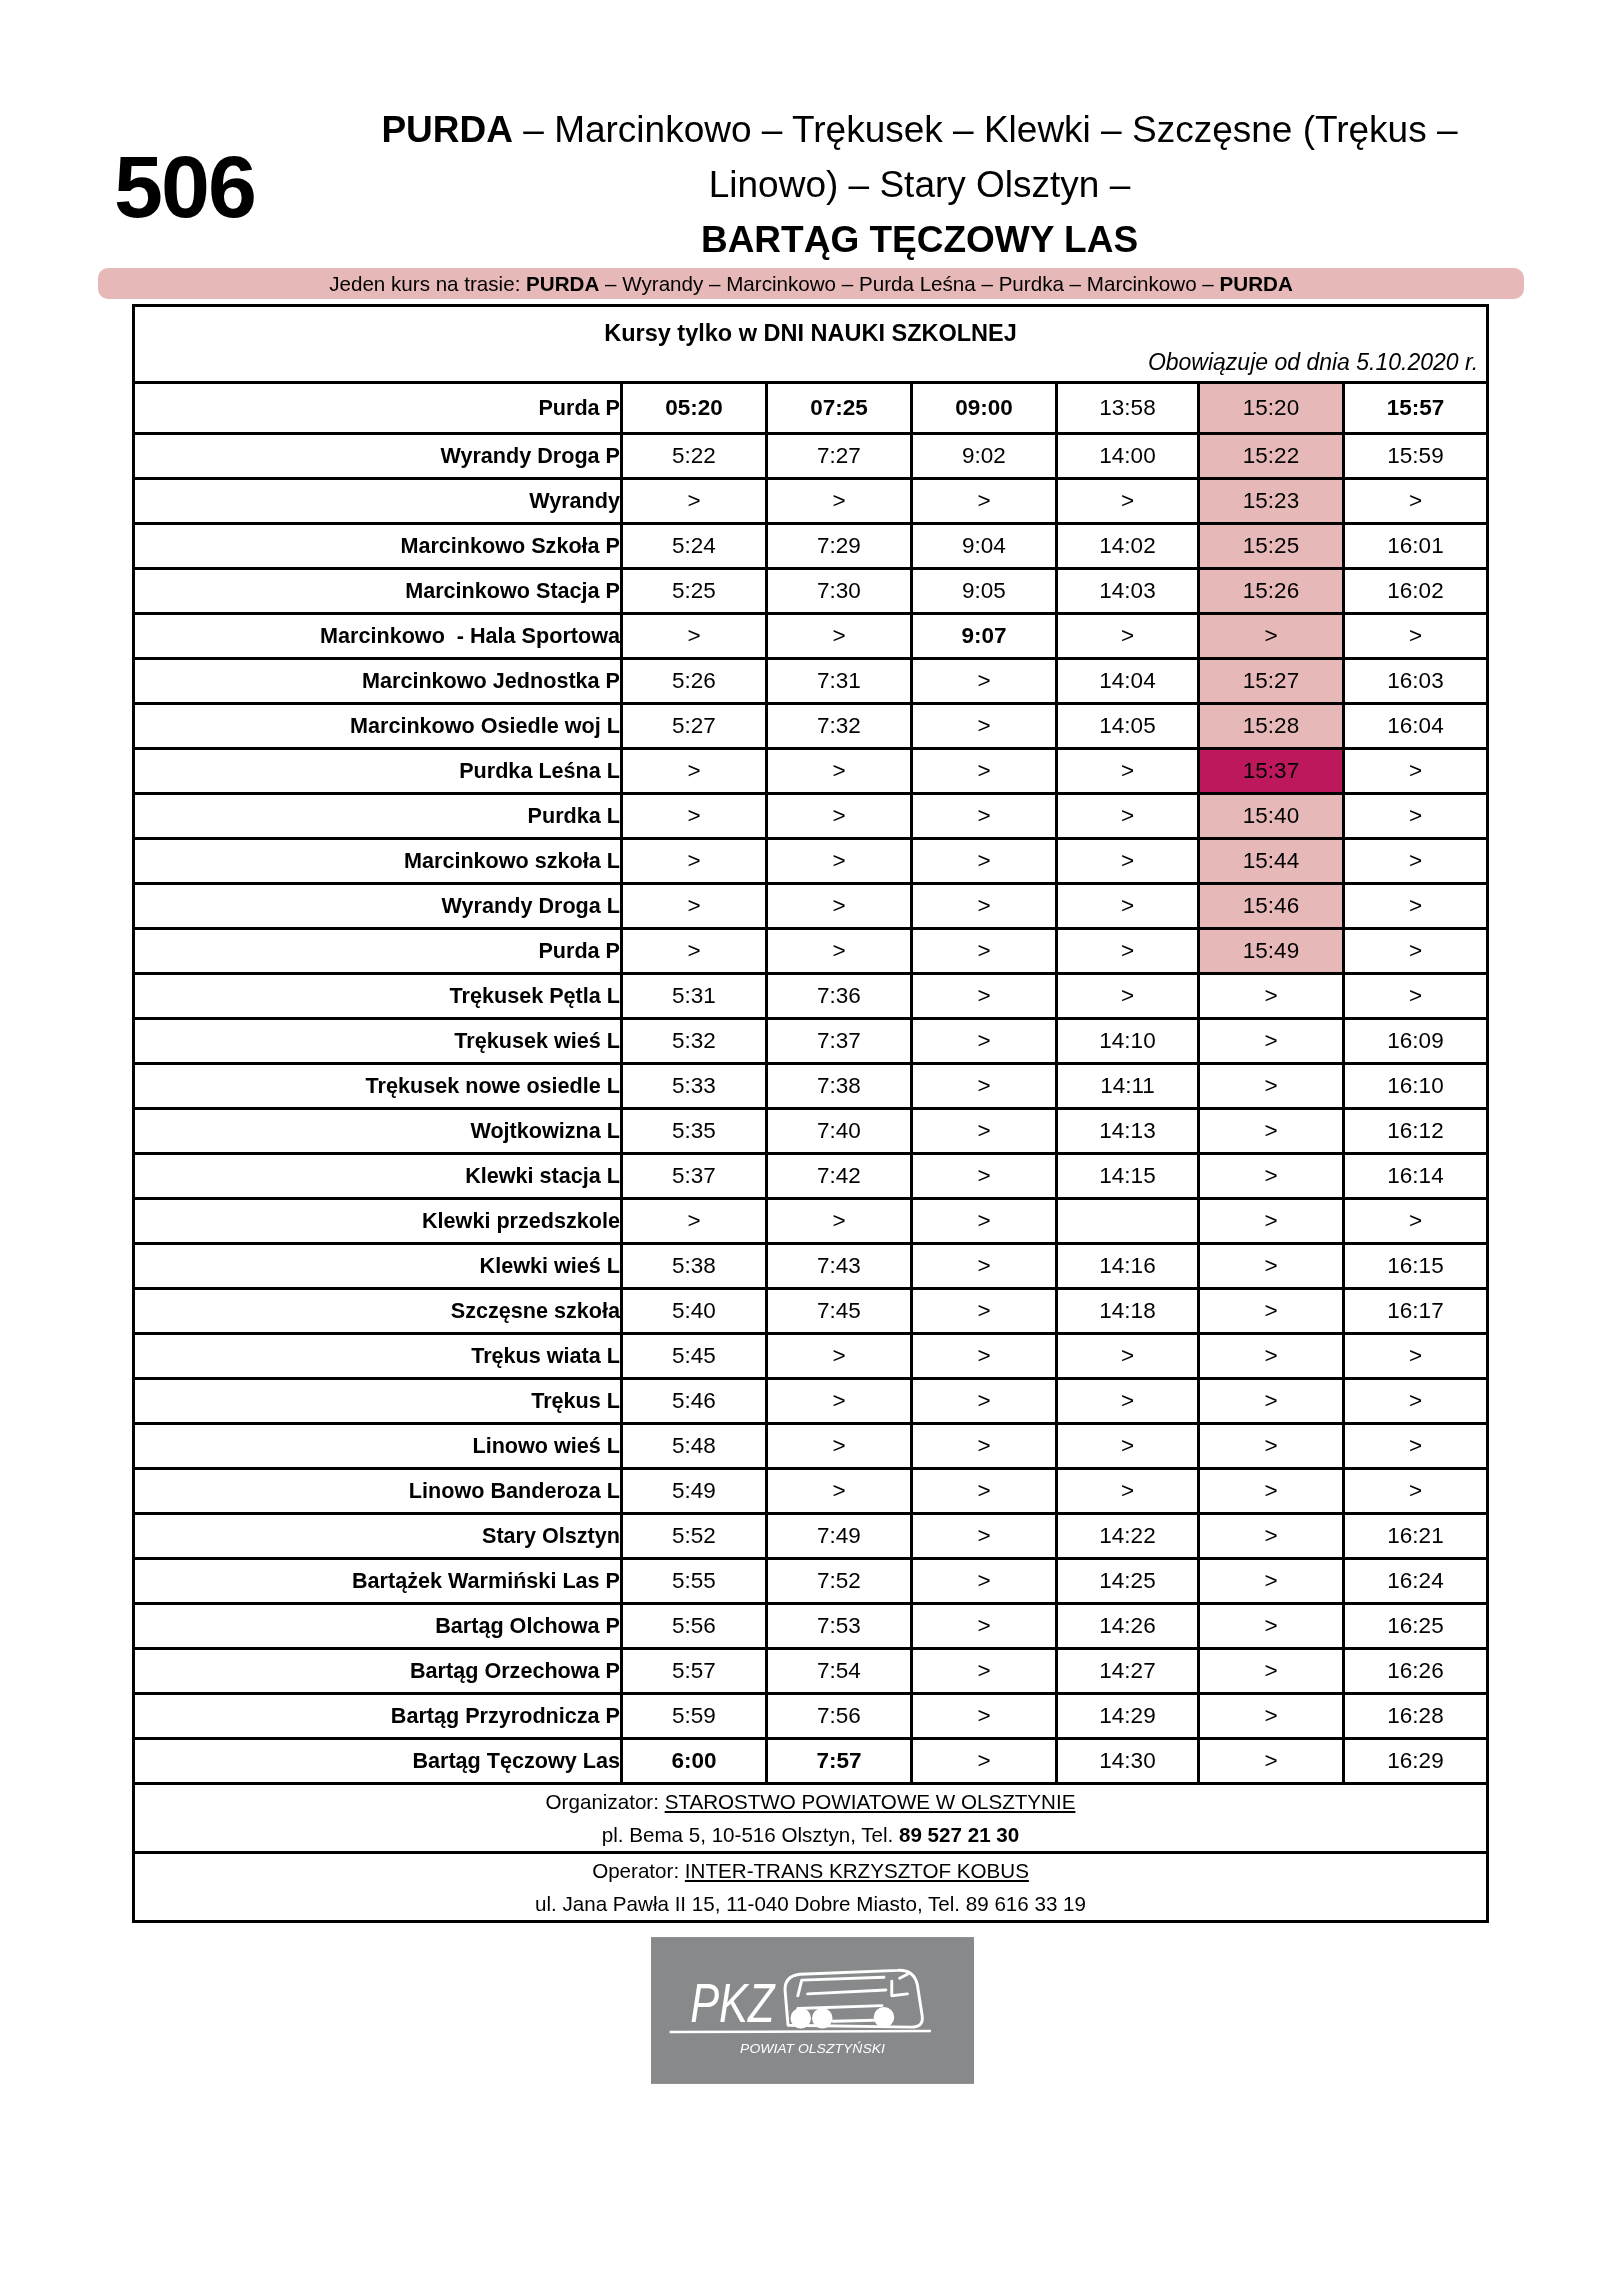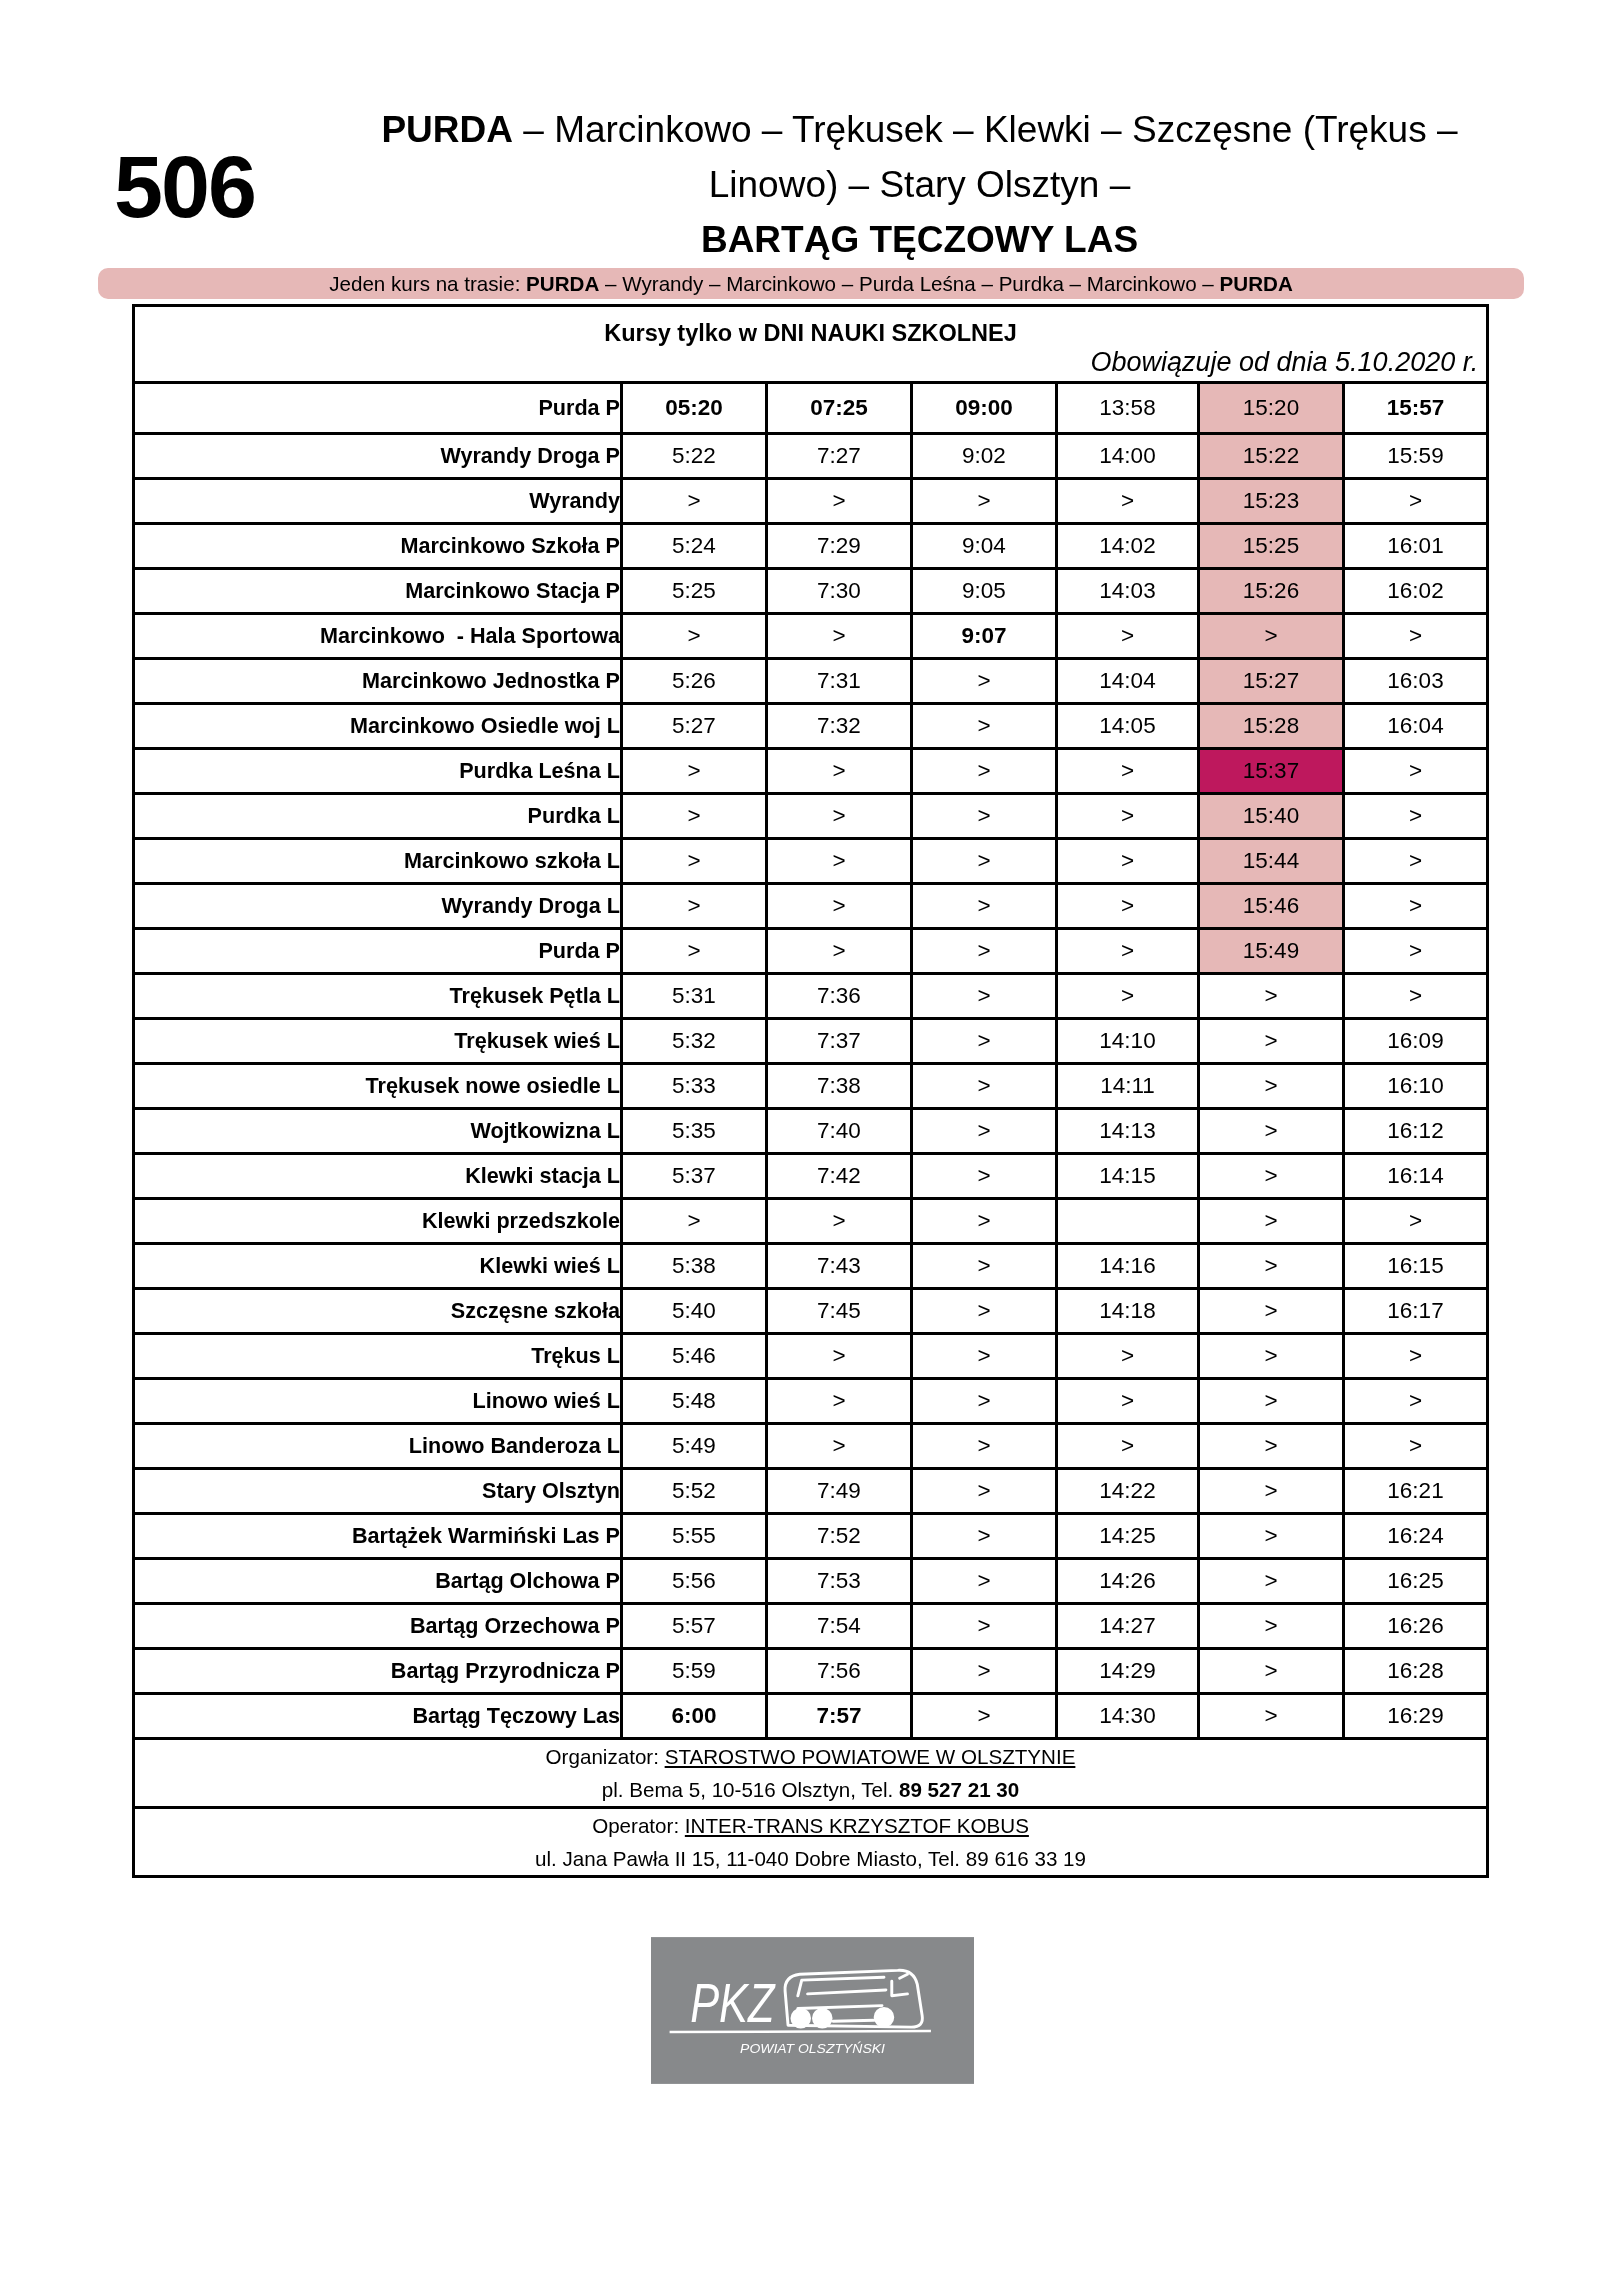--- a/index.html
+++ b/index.html
@@ -24,21 +24,21 @@
       white-space: nowrap;
       border-radius: 10px;
     }
     table.tt {
       position: absolute; left: 132px; top: 304px; width: 1355px;
       border-collapse: collapse; table-layout: fixed;
     }
     table.tt td { border: 3.9px solid #000; padding: 0; }
     .hd-cell { height: 74px; vertical-align: top; }
     .hd-title { text-align: center; font-size: 23.5px; font-weight: bold; line-height: 29px; padding-top: 11.8px; }
-    .hd-date { text-align: right; font-size: 27px; font-style: italic; line-height: 29px; padding-right: 7.8px; }
+    .hd-date { text-align: right; font-size: 23px; font-style: italic; line-height: 29px; padding-right: 7.8px; }
     tr.row { height: 45px; }
     tr.row.first { height: 51px; }
     td.stop {
       font-size: 21.6px; font-weight: bold; padding-left: 7.8px !important;
       white-space: pre; overflow: hidden; vertical-align: middle; text-align: right;
     }
     td.t { font-size: 22.5px; text-align: center; vertical-align: middle; }
     td.t.bold { font-weight: bold; }
     td.t.hl { background: #e6b8b7; }
     td.foot { text-align: center; font-size: 20.6px; height: 63px; vertical-align: middle; }
@@ -261,20 +261,29 @@
       <tr class="row">
         <td class="stop">Szczęsne szkoła</td>
         <td class="t">5:40</td>
         <td class="t">7:45</td>
         <td class="t">&gt;</td>
         <td class="t">14:18</td>
         <td class="t">&gt;</td>
         <td class="t">16:17</td>
       </tr>
       <tr class="row">
+        <td class="stop">Trękus wiata L</td>
+        <td class="t">5:45</td>
+        <td class="t">&gt;</td>
+        <td class="t">&gt;</td>
+        <td class="t">&gt;</td>
+        <td class="t">&gt;</td>
+        <td class="t">&gt;</td>
+      </tr>
+      <tr class="row">
         <td class="stop">Trękus L</td>
         <td class="t">5:46</td>
         <td class="t">&gt;</td>
         <td class="t">&gt;</td>
         <td class="t">&gt;</td>
         <td class="t">&gt;</td>
         <td class="t">&gt;</td>
       </tr>
       <tr class="row">
         <td class="stop">Linowo wieś L</td>

